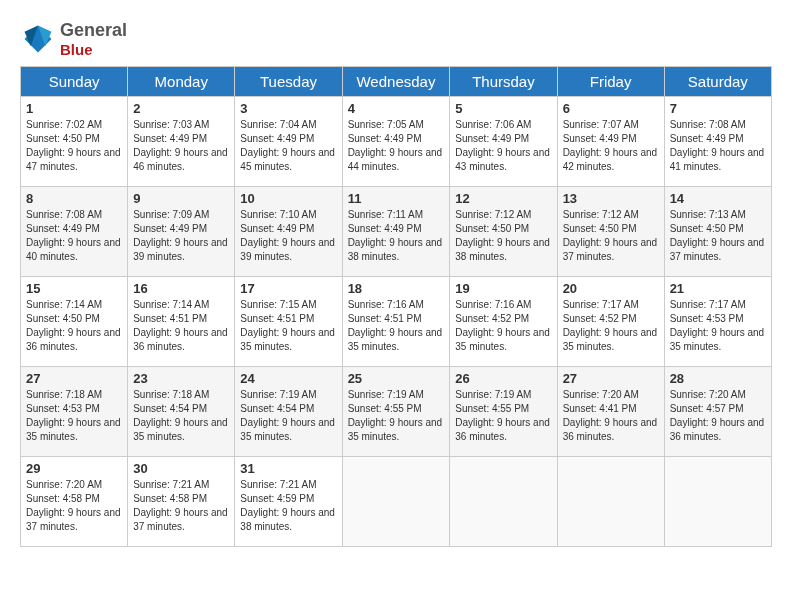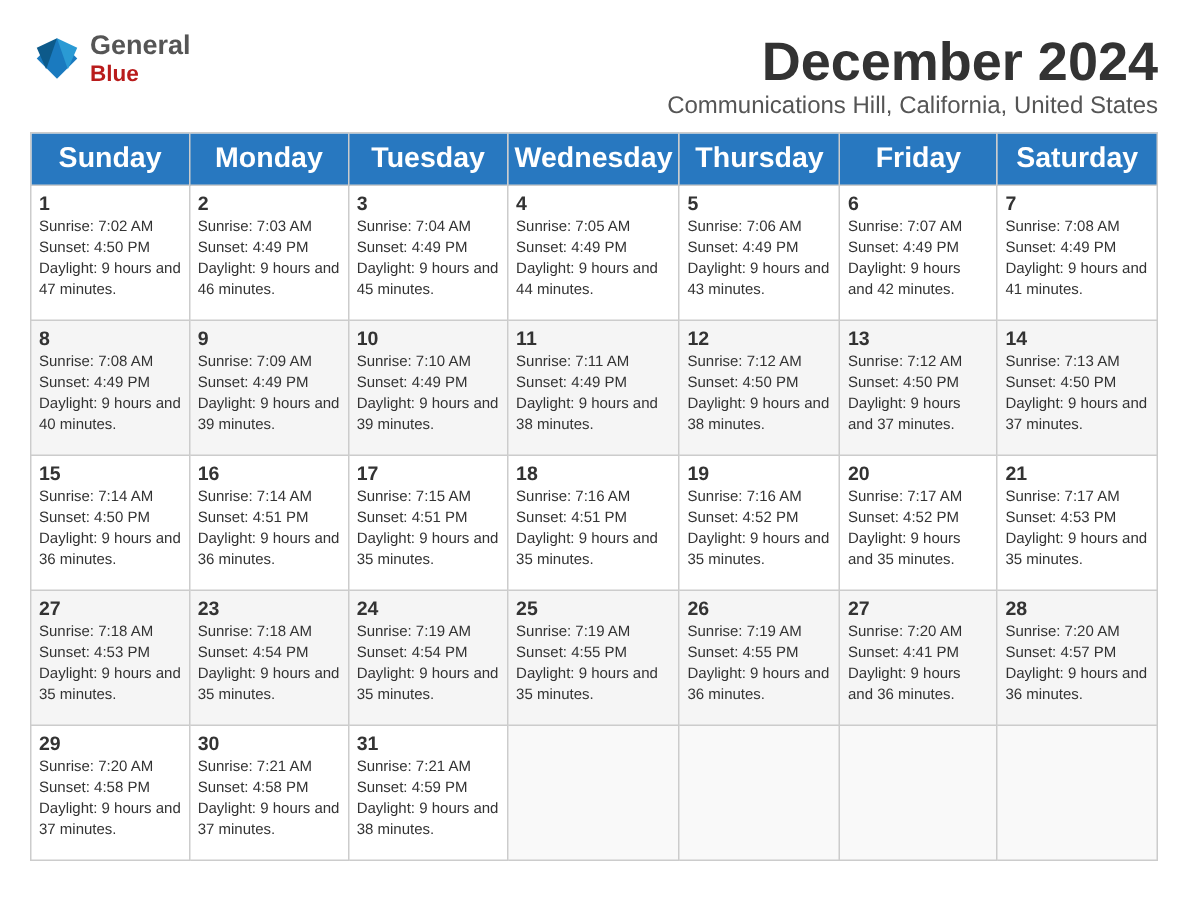--- a/index.html
+++ b/index.html
@@ -41,22 +41,22 @@
       width: 100%;
       border-collapse: collapse;
       margin-top: 8px;
       font-size: 11px;
     }
     .calendar th {
       background-color: #2878c0;
       color: #fff;
       text-align: center;
       padding: 6px 4px;
-      font-size: 19px;
-      font-weight: bold;
+      font-size: 15px;
+      font-weight: normal;
       border: 1px solid #ccc;
     }
     .calendar td {
       border: 1px solid #ccc;
       vertical-align: top;
       padding: 4px 5px;
       height: 90px;
       width: 108px;
       background: #fff;
     }
@@ -89,24 +89,20 @@
   <div class="logo-container">
     <svg class="logo-icon" viewBox="0 0 40 40">
       <polygon points="20,5 35,20 20,35 5,20" fill="#1a7abf"></polygon>
       <polygon points="20,5 35,12 28,28" fill="#2a9ad4"></polygon>
       <polygon points="5,12 20,5 12,28" fill="#0d5a8a"></polygon>
     </svg>
     <div>
       <div style="font-size:18px;font-weight:bold;color:#555;">General</div>
       <div style="font-size:15px;font-weight:bold;color:#b91c1c;">Blue</div>
     </div>
-  </div>
-  <div class="title-block">
-    <div class="month-title">December 2024</div>
-    <div class="location-title">Communications Hill, California, United States</div>
   </div>
 </div>
 
 <table class="calendar">
   <thead>
     <tr>
       <th>Sunday</th>
       <th>Monday</th>
       <th>Tuesday</th>
       <th>Wednesday</th>

